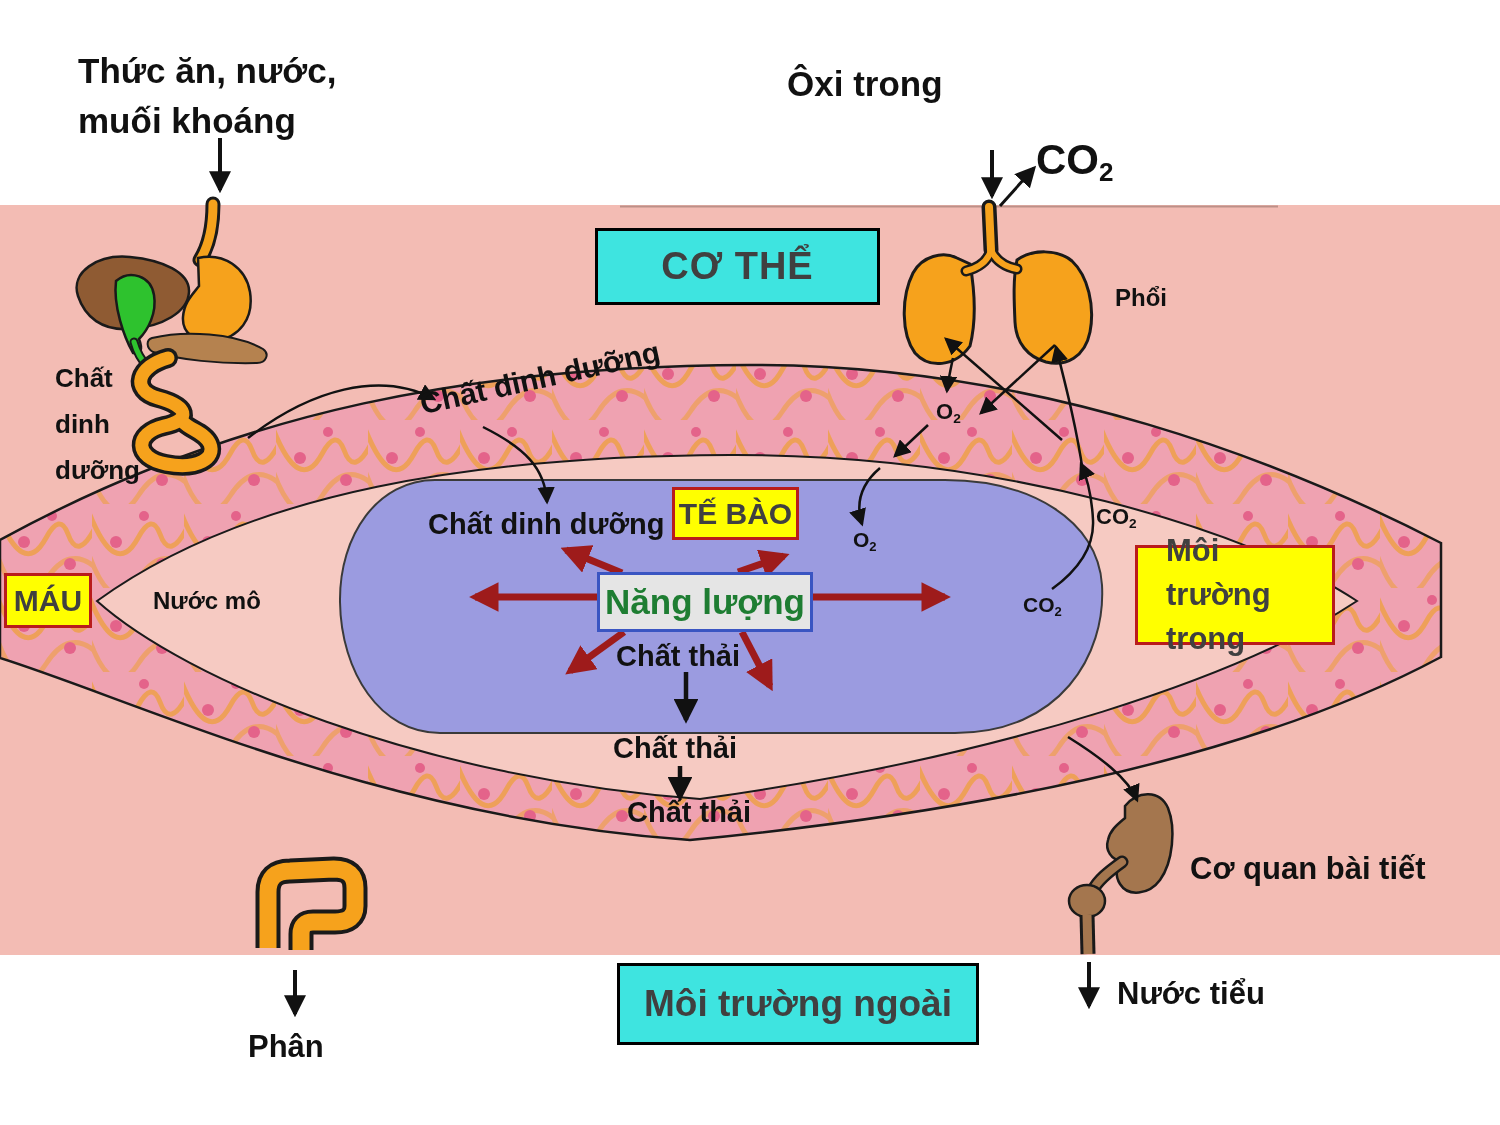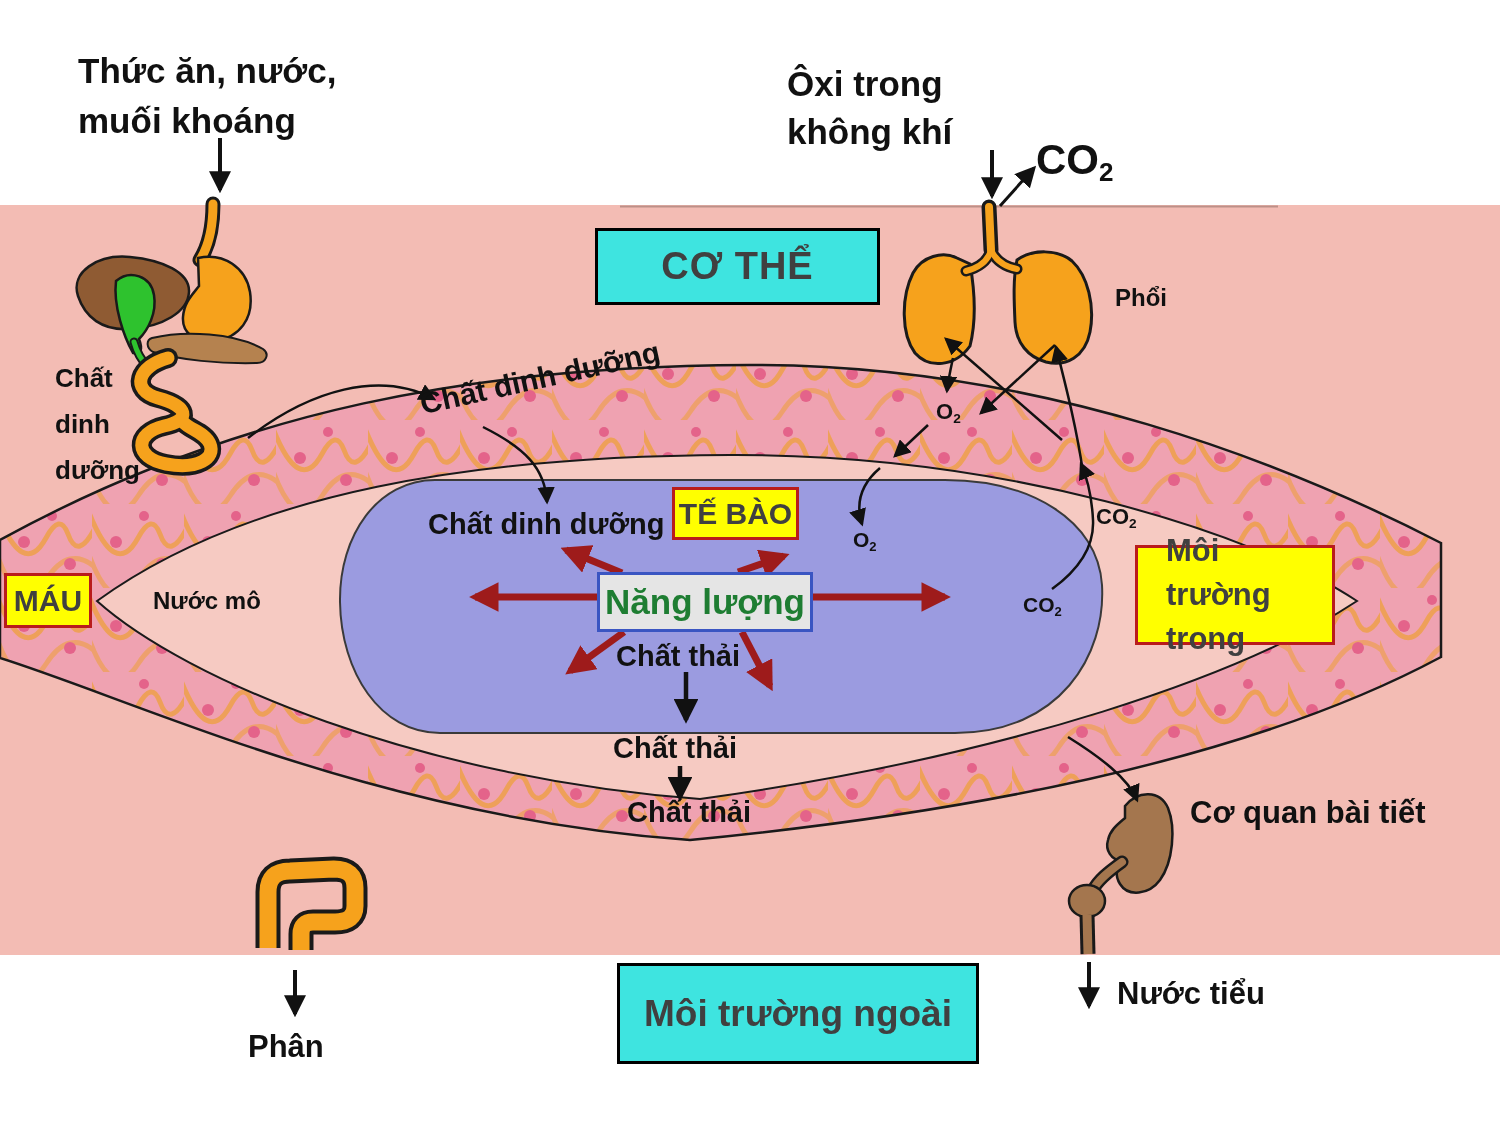--- a/index.html
+++ b/index.html
@@ -125,21 +125,20 @@
   </g>
 </svg>
 
 <div class="lbl f35" style="left:78px;top:46px;line-height:50px;">
   <div>Thức ăn, nước,</div>
   <div>muối khoáng</div>
 </div>
 
 <div class="lbl f35" style="left:787px;top:60px;line-height:48px;">
   <div>Ôxi trong</div>
-  <div>không khí</div>
 </div>
 
 <div class="lbl" style="left:1036px;top:136px;font-size:42px;">
   <span>CO</span><span class="sub">2</span>
 </div>
 
 <div class="box cyan" style="left:595px;top:228px;width:285px;height:77px;font-size:38px;letter-spacing:1px;">CƠ THỂ</div>
 
 <div class="lbl f33" style="left:1115px;top:285px;">Phổi</div>
 
@@ -182,21 +181,21 @@
 <div class="box yellow" style="left:1135px;top:545px;width:200px;height:100px;font-size:31px;justify-content:flex-start;padding-left:28px;text-align:left;">
   <div style="line-height:44px;">
     <div>Môi trường</div>
     <div>trong</div>
   </div>
 </div>
 
 <div class="lbl f29" style="left:613px;top:732px;">Chất thải</div>
 <div class="lbl f29" style="left:627px;top:796px;">Chất thải</div>
 
-<div class="lbl f31" style="left:1190px;top:796px;">Cơ quan bài tiết</div>
-
-<div class="box cyan" style="left:617px;top:963px;width:362px;height:101px;font-size:37px;">Môi trường ngoài</div>
+<div class="lbl f31" style="left:1190px;top:852px;">Cơ quan bài tiết</div>
+
+<div class="box cyan" style="left:617px;top:963px;width:362px;height:82px;font-size:37px;">Môi trường ngoài</div>
 
 <div class="lbl f31" style="left:1117px;top:977px;">Nước tiểu</div>
 
 <div class="lbl f31" style="left:248px;top:1030px;">Phân</div>
 
 </div>
 
 </body></html>

